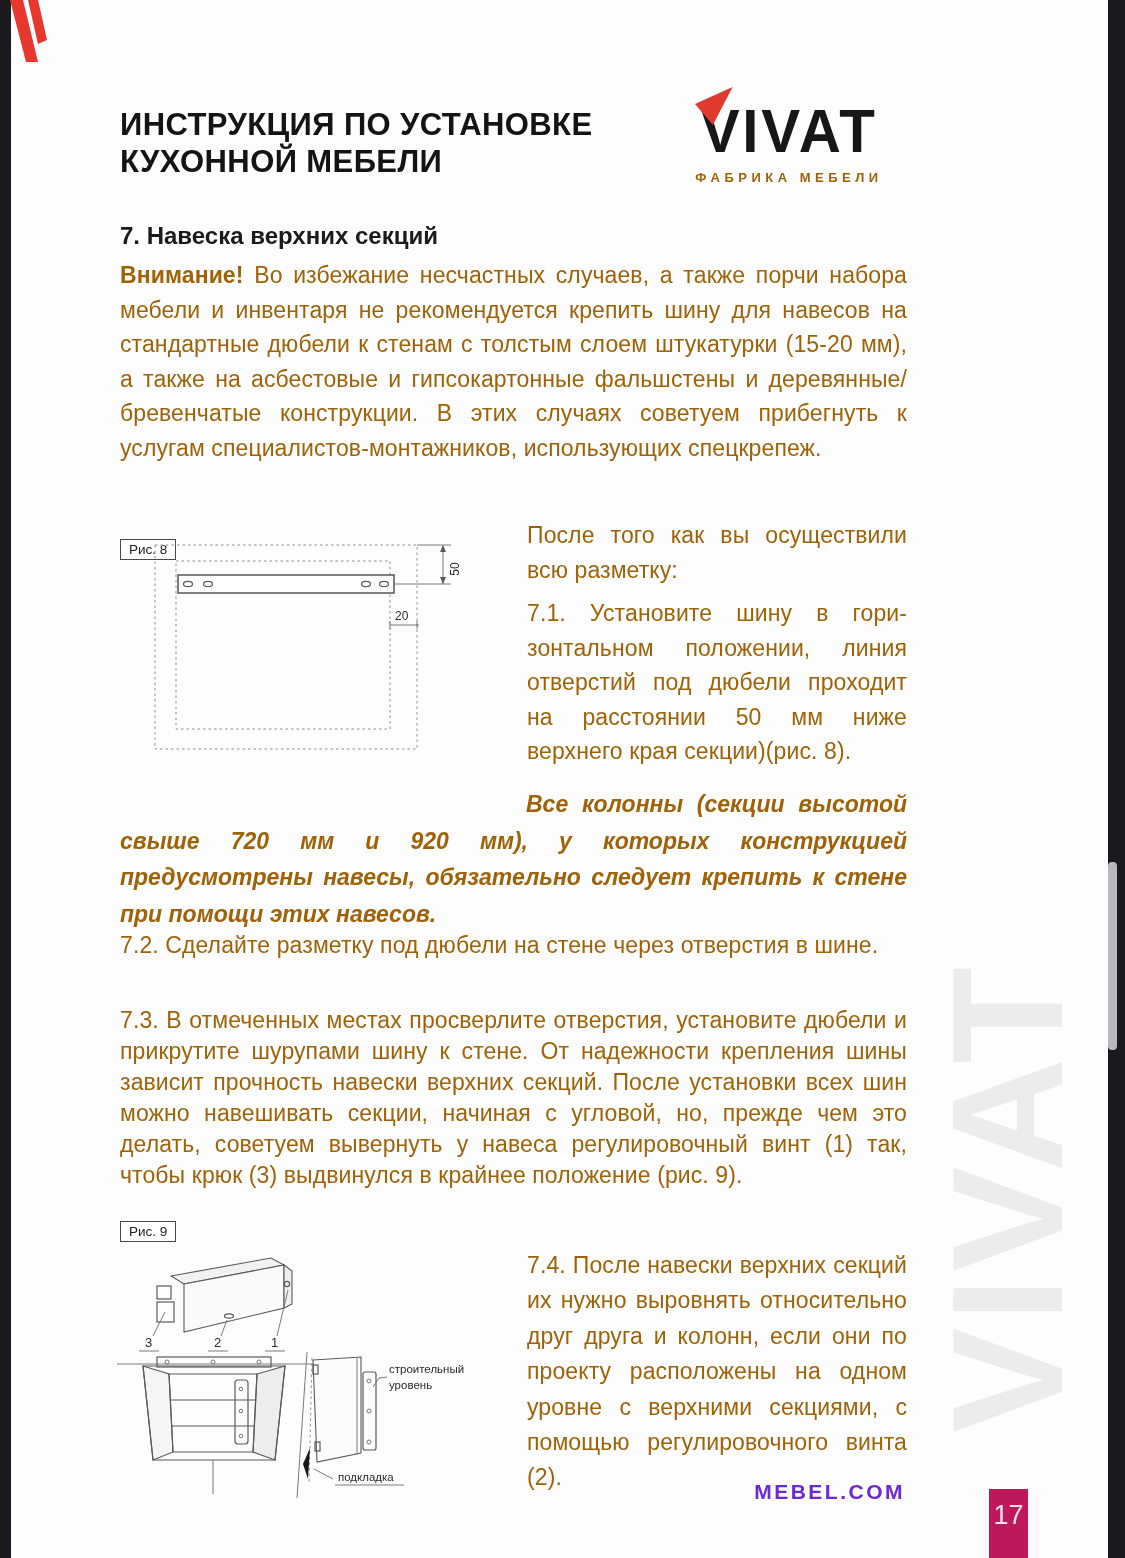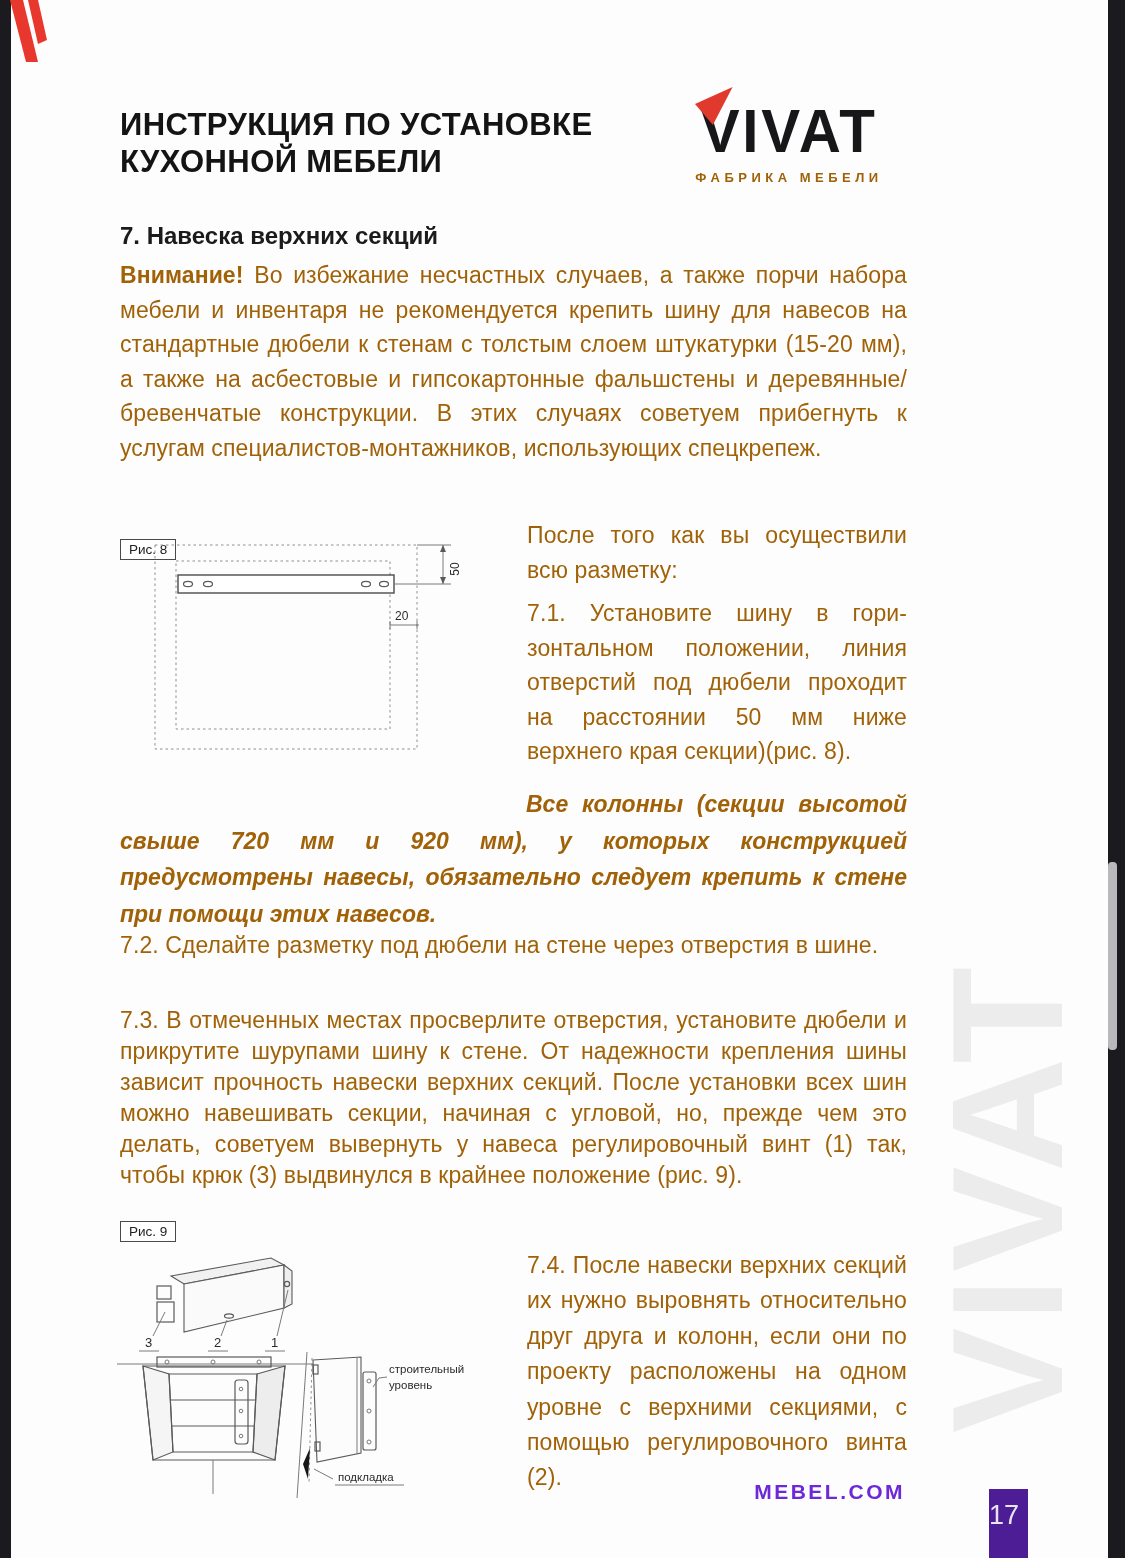--- a/index.html
+++ b/index.html
@@ -78,21 +78,21 @@
     color:#ececec; text-align:center; line-height:168px;
     white-space:nowrap;
   }
 
   .footer-site {
     left:654px; top:1480px; width:240px; text-align:right;
     font-size:21px; font-weight:700; letter-spacing:2.5px; color:#6d28d9;
   }
   .page-num-box {
     left:978px; top:1489px; width:39px; height:69px;
-    background:#4c1d95; 
+    background:#be185d; text-align:center;
   }
   .page-num-box span {
     display:inline-block; margin-top:11px;
     font-size:27px; color:rgba(255,255,255,0.88); font-weight:400;
   }
 
   .scrollbar-thumb {
     position:absolute; left:1108px; top:862px; width:9px; height:188px;
     background:#b9b9bd; border-radius:4px;
   }

